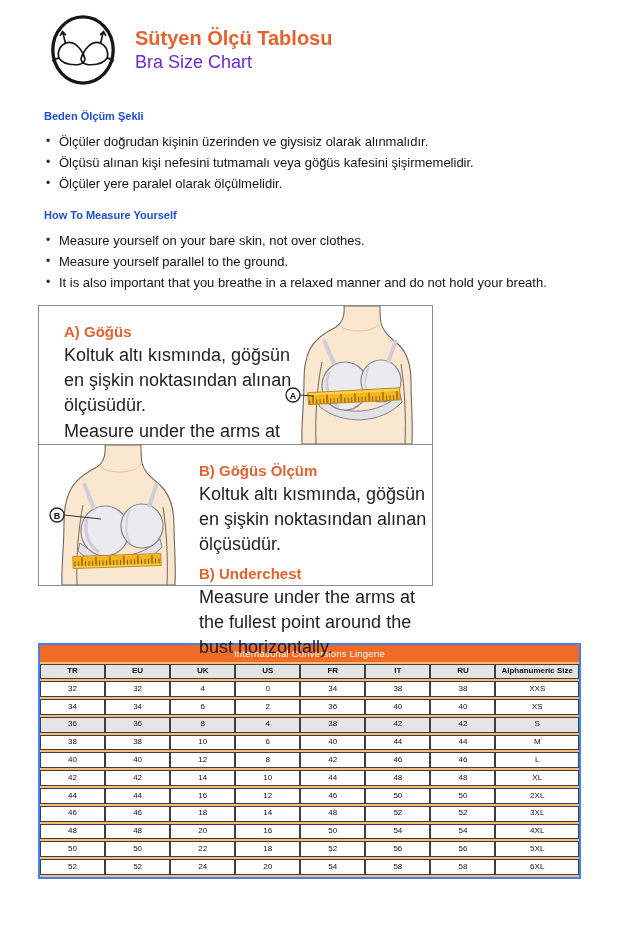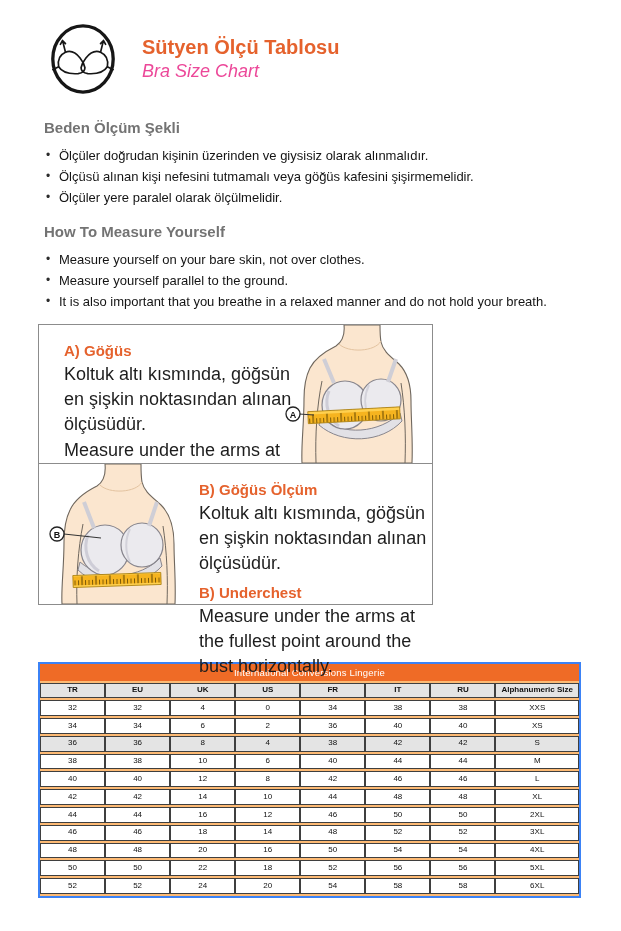--- a/index.html
+++ b/index.html
@@ -2,28 +2,28 @@
 <html><head>
 <meta charset="utf-8">
 <style>
   * { box-sizing: border-box; }
   html,body { margin:0; padding:0; background:#fff; }
   .page {
     position: relative; width: 621px; height: 931px; background: #fff;
     font-family: "Liberation Sans", sans-serif; color:#1a1a1a; overflow:hidden;
   }
   
-  .header { display:flex; align-items:center; gap:21px; padding:20px 0 0 45px; }
+  .header { display:flex; align-items:center; gap:14px; padding:11px 0 0 45px; }
   .logo { width:76px; height:78px; flex:0 0 auto; }
   .title-tr { font-size:20px; font-weight:bold; color:#e5622d; line-height:1.15; }
-  .title-en { font-size:18px; font-style:italic; color:#ec4899; line-height:1.2; margin-top:2px; }
+  .title-en { font-size:18px; color:#6d28d9; line-height:1.2; margin-top:2px; }
   
   .section { margin:21px 0 0 44px; }
   .section.second { margin-top:15px; }
-  .sec-heading { font-size:15px; font-weight:bold; color:#737373; margin-bottom:9px; }
+  .sec-heading { font-size:11px; font-weight:bold; color:#1d4ed8; margin-bottom:9px; }
   ul.bullets { margin:0; padding:0; list-style:none; }
   ul.bullets li { font-size:13px; line-height:21px; color:#141414; padding-left:15px; position:relative; }
   ul.bullets li::before { content:"•"; position:absolute; left:2px; top:0; color:#2b2b2b; font-size:12px; }
   
   .mbox { position:relative; width:395px; margin-left:38px; border:1px solid #8c8c8c; background:#fff; }
   .mbox-a { height:140px; margin-top:12px; }
   .mbox-b { height:142px; margin-top:-1px; }
   .mtext { position:absolute; top:10px; }
   .mbox-a .mtext { left:25px; width:238px; }
   .mbox-b .mtext { left:160px; width:228px; }

